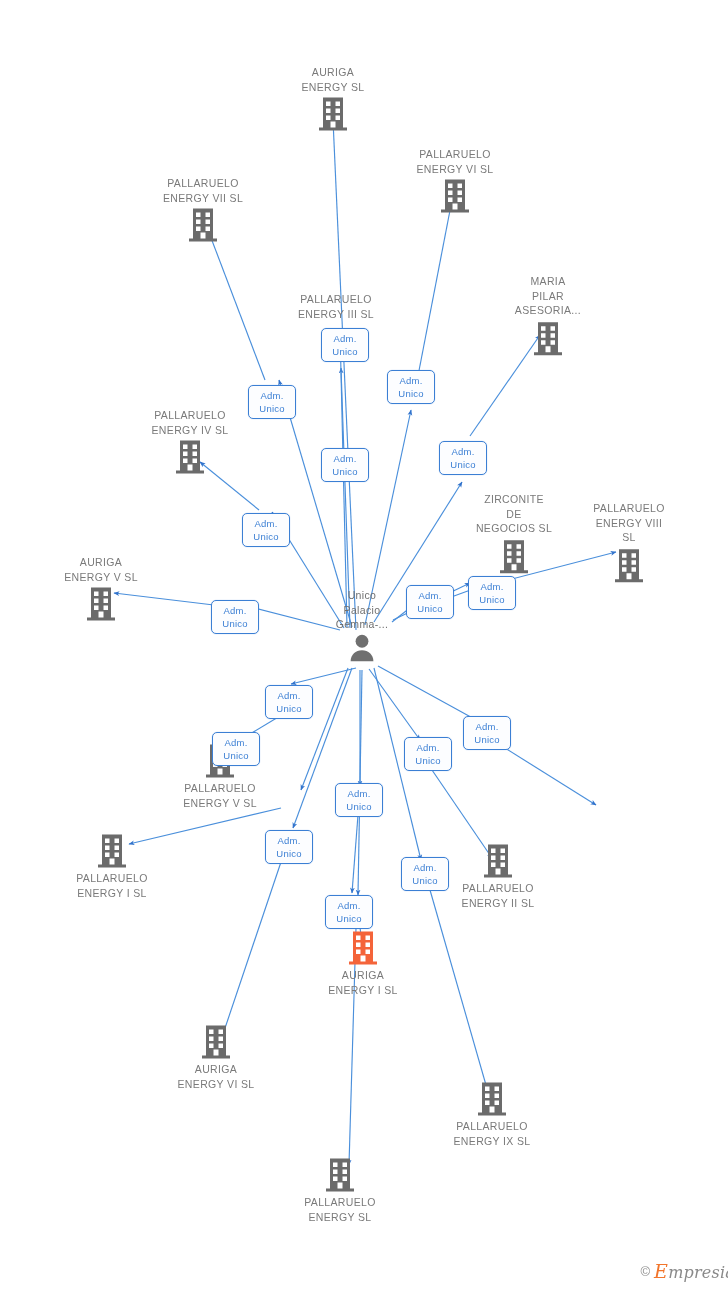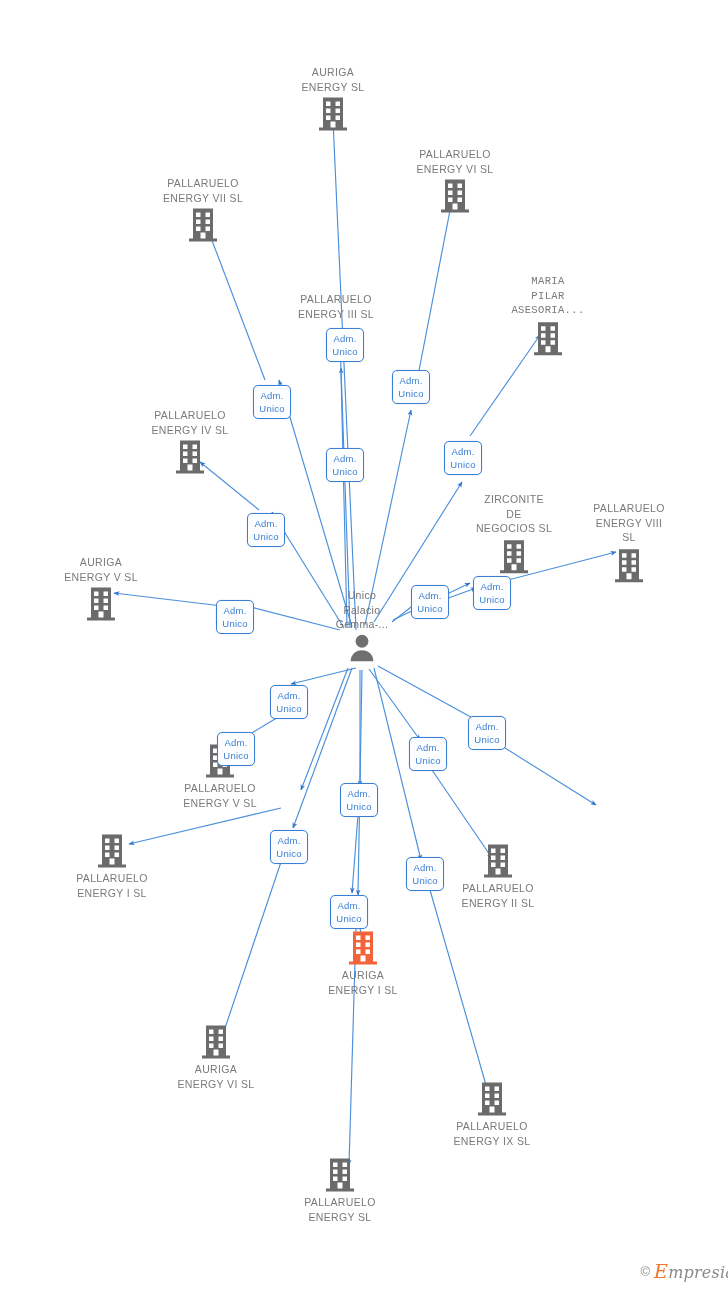--- a/index.html
+++ b/index.html
@@ -17,21 +17,21 @@
     display:block;font-size:10.5px;line-height:14.5px;color:#7a7a7a;
     letter-spacing:.35px;white-space:pre-line;font-weight:400;
   }
   .node.below .label{margin-top:2px;}
   .node.above .label{margin-bottom:2px;}
 
   .person .label{color:#6f6f6f;}
 
   .edge-label{
     position:absolute;transform:translate(-50%,-50%);
-    width:38px;min-height:34px;box-sizing:border-box;
+    width:48px;min-height:34px;box-sizing:border-box;
     background:#fcfdff;border:1.1px solid #3b7fd4;border-radius:5px;
     color:#3b7fd4;font-size:9.5px;line-height:13px;text-align:center;
     padding:3px 1px 2px 1px;letter-spacing:.2px;
     box-shadow:0 0 0 .5px rgba(59,127,212,.12);
   }
   .edge-label span{display:block;}
 
   #watermark{
     position:absolute;right:8px;bottom:8px;display:flex;align-items:center;
     gap:4px;font-size:15px;
@@ -139,21 +139,21 @@
           <rect x="18.5" y="6" width="4.5" height="4.5"></rect>
           <rect x="9" y="13" width="4.5" height="4.5"></rect>
           <rect x="18.5" y="13" width="4.5" height="4.5"></rect>
           <rect x="9" y="20" width="4.5" height="4.5"></rect>
           <rect x="18.5" y="20" width="4.5" height="4.5"></rect>
           <rect x="13.5" y="26" width="5" height="6"></rect>
         </g>
       </svg>
   </div>
 
-  <div class="node above" style="left:548px;top:315px;font-family:Liberation Mono, monospace;">
+  <div class="node above" style="left:548px;top:315px;">
     <span class="label">MARIA
 PILAR
 ASESORIA...</span>
     <svg class="icon" width="32" height="36" viewBox="0 0 32 36">
         <path fill="#6b6b6b" d="M6 2h20v30h4v3H2v-3h4V2z"></path>
         <g fill="#fff">
           <rect x="9" y="6" width="4.5" height="4.5"></rect>
           <rect x="18.5" y="6" width="4.5" height="4.5"></rect>
           <rect x="9" y="13" width="4.5" height="4.5"></rect>
           <rect x="18.5" y="13" width="4.5" height="4.5"></rect>

